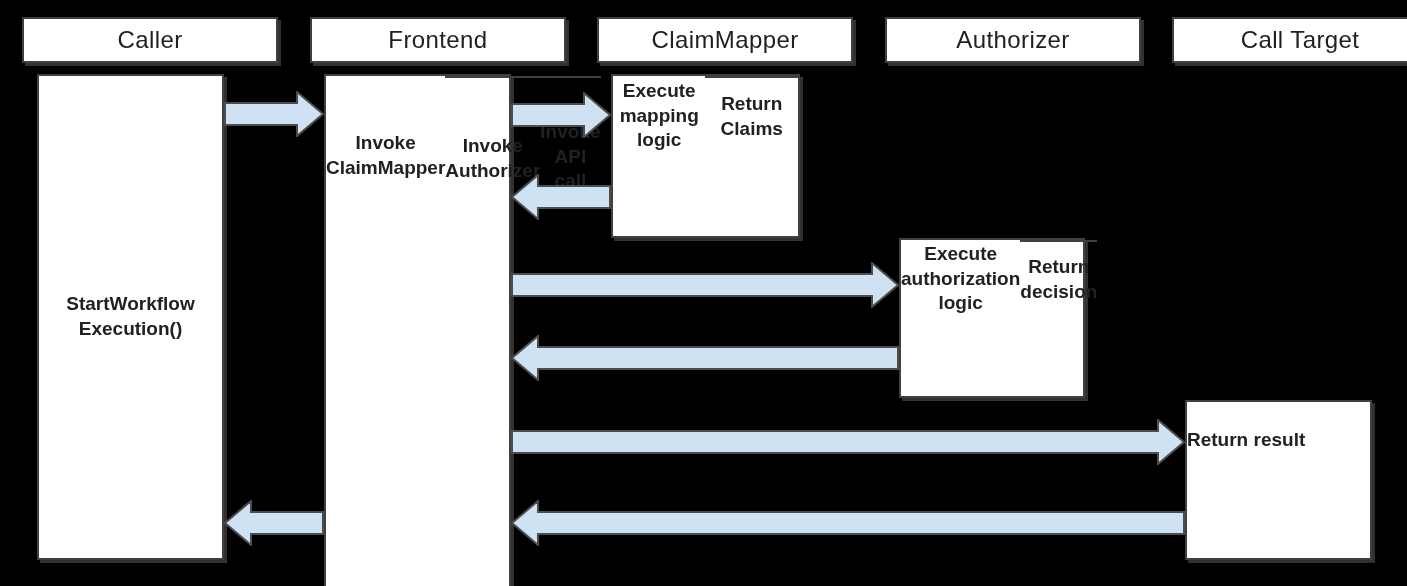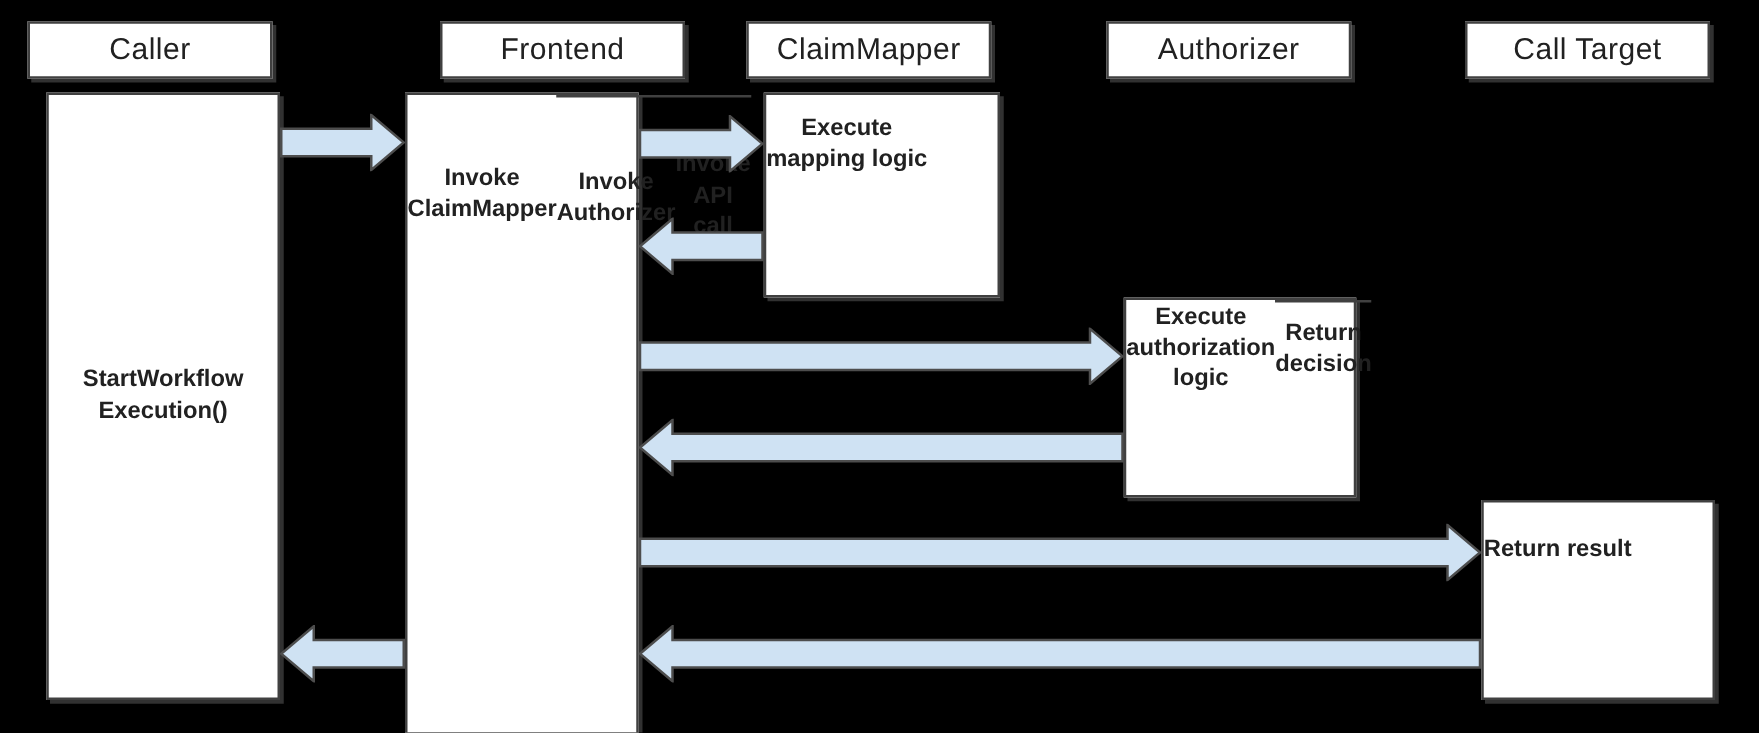--- a/index.html
+++ b/index.html
@@ -17,21 +17,21 @@
   .box{
     position:absolute;
     box-sizing:border-box;
     background:var(--box-fill,#fff);
     border:2px solid var(--box-border,#404040);
     color:var(--text,#212121);
     box-shadow:3px 3px 0 rgba(128,128,128,.38);
   }
   .hdr{
     top:17px;
-    width:196px;
+    width:256px;
     height:46px;
     display:flex;
     align-items:center;
     justify-content:center;
     font-size:24px;
     letter-spacing:.4px;
     text-align:center;
   }
   .activation{
     display:flex;
@@ -64,21 +64,21 @@
     display:block;
   }
   .arrow polygon{
     fill:var(--arrow-fill,#cfe2f3);
     stroke:var(--arrow-border,#4d4d4d);
     stroke-width:2;
     stroke-linejoin:miter;
   }
   
   #hdr-caller{left:22px;}
-  #hdr-frontend{left:310px;margin-left:42px;}
+  #hdr-frontend{left:310px;}
   #hdr-claimmapper{left:597px;}
   #hdr-authorizer{left:885px;}
   #hdr-calltarget{left:1172px;}
 
   #act-caller{left:37px;top:74px;width:187px;height:486px;}
   #stack-frontend{left:324px;top:74px;width:187px;height:542px;}
   #stack-frontend .row:nth-child(1){height:159px;}
   #stack-frontend .row:nth-child(2){height:163px;}
   #stack-frontend .row:nth-child(3){height:160px;}
 
@@ -142,20 +142,23 @@
     <div class="row">
       <span class="lbl">Invoke API call</span>
     </div>
   </div>
 
   <div class="box stack" id="stack-claimmapper">
     <div class="row">
       <span class="lbl">Execute
 mapping logic</span>
     </div>
+    <div class="row">
+      <span class="lbl">Return Claims</span>
+    </div>
   </div>
 
   <div class="box stack" id="stack-authorizer">
     <div class="row">
       <span class="lbl">Execute
 authorization
 logic</span>
     </div>
     <div class="row">
       <span class="lbl">Return decision</span>

